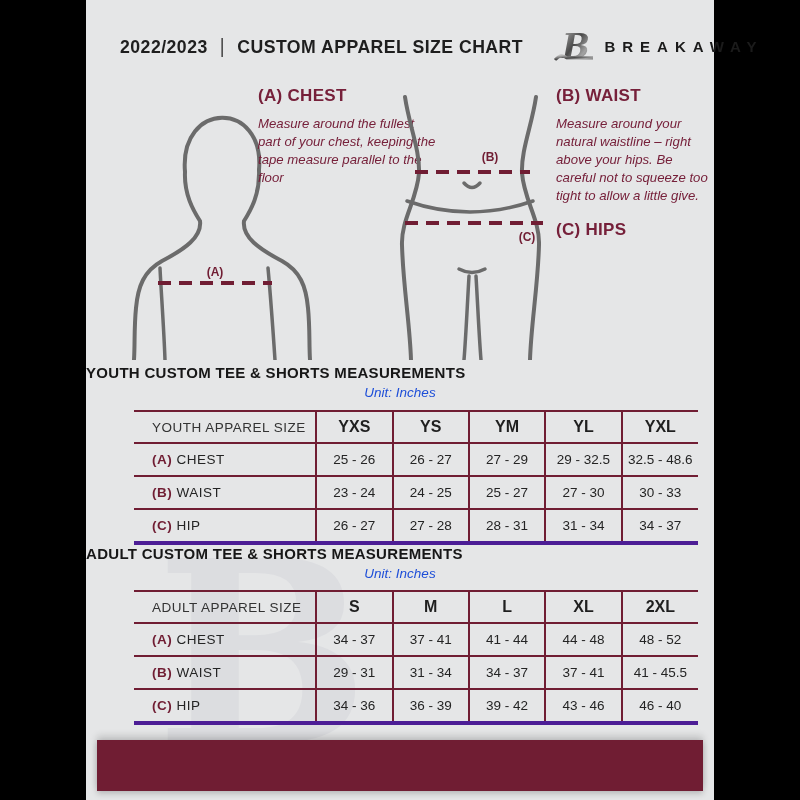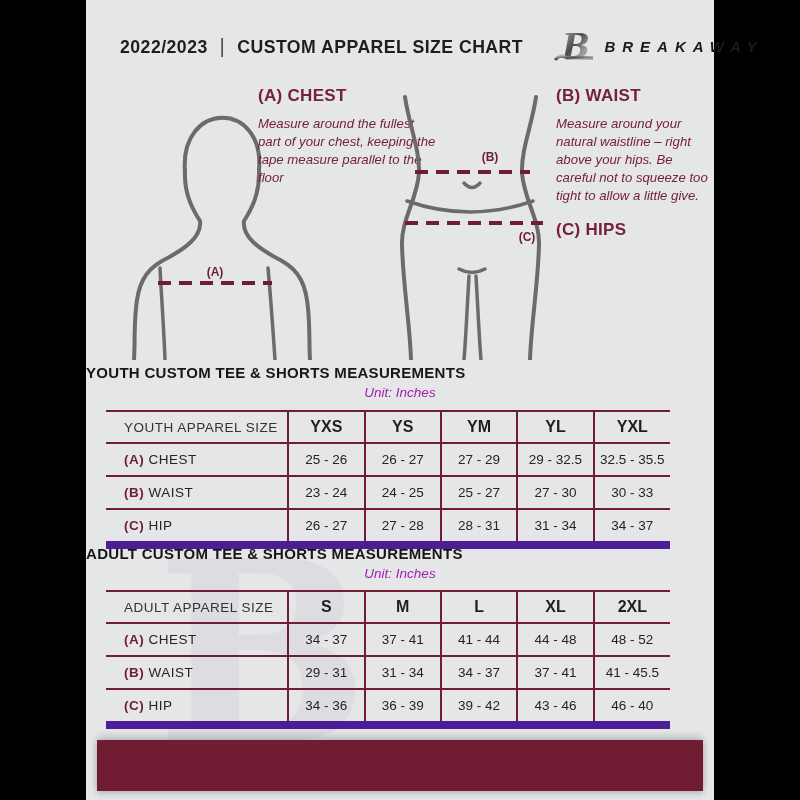--- a/index.html
+++ b/index.html
@@ -2,31 +2,31 @@
 <html><head>
 <meta charset="utf-8">
 <style>
   html,body{margin:0;padding:0;background:#000;width:800px;height:800px;overflow:hidden;}
   .doc{position:relative;width:628px;height:800px;margin:0 auto;background:#e5e6e7;font-family:"Liberation Sans",sans-serif;}
   
   .hdr{position:absolute;top:0;left:0;right:0;height:78px;display:flex;align-items:center;justify-content:space-between;padding:15px 30px 0 34px;box-sizing:border-box;}
   .title-row{display:flex;align-items:center;color:#1e1e1e;font-weight:700;font-size:19px;letter-spacing:.5px;white-space:nowrap;transform:scaleX(.93);transform-origin:left center;}
   .title-pipe{font-weight:400;color:#444;padding:0 13px;font-size:20px;}
   .brand{display:flex;align-items:center;gap:9px;}
-  .brand-word{font-weight:700;font-size:15px;letter-spacing:7px;color:#1b1b1b;font-style:italic;}
+  .brand-word{font-weight:700;font-size:15px;letter-spacing:7px;color:#1b1b1b;}
   
   .fig{position:absolute;}
   .guide-block{position:absolute;color:#76203a;}
   .guide-h{font-weight:700;font-size:17px;letter-spacing:.3px;color:#76203a;margin:0 0 9px 0;}
   .guide-p{font-style:italic;font-size:13.2px;line-height:1.36;margin:0;white-space:pre-line;}
   
   .sec-title{position:absolute;left:0;right:0;text-align:left;font-weight:700;font-size:15px;color:#171717;letter-spacing:.3px;}
-  .sec-unit{position:absolute;left:0;right:0;text-align:center;font-style:italic;font-size:13.5px;color:#a21caf;font-weight:500;}
-  
-  table.size-table{position:absolute;left:20px;width:564px;border-collapse:collapse;table-layout:fixed;border-top:2px solid #701d33;border-bottom:8px solid #4c1d95;background:transparent;}
+  .sec-unit{position:absolute;left:0;right:0;text-align:center;font-style:italic;font-size:13.5px;color:#1d4ed8;font-weight:500;}
+  
+  table.size-table{position:absolute;left:48px;width:564px;border-collapse:collapse;table-layout:fixed;border-top:2px solid #701d33;border-bottom:4px solid #4c1d95;background:transparent;}
   table.size-table td{border:0;padding:0 4px;text-align:center;font-size:13.5px;color:#242424;height:31px;vertical-align:middle;}
   table.size-table tr.head td{height:30px;font-weight:700;font-size:16px;color:#1f1f1f;}
   table.size-table tr + tr td{border-top:2px solid #701d33;}
   table.size-table td + td{border-left:2px solid #701d33;}
   table.size-table td.label-cell{text-align:left;padding-left:18px;letter-spacing:.5px;}
   table.size-table tr.head td.label-cell{font-weight:400;font-size:13.5px;color:#333;}
   .pfx{color:#701d33;font-weight:700;}
   .col-label{width:32.3%;} .col-size{width:13.54%;}
   
   .footer-bar{position:absolute;left:11px;right:11px;top:740px;height:51px;background:#701d33;box-shadow:0 -4px 7px rgba(0,0,0,.16),0 3px 6px rgba(0,0,0,.18);}
@@ -129,21 +129,21 @@
         <td>YM</td>
         <td>YL</td>
         <td>YXL</td>
       </tr>
       <tr>
         <td class="label-cell"><span class="pfx">(A)</span> <span>CHEST</span></td>
         <td>25 - 26</td>
         <td>26 - 27</td>
         <td>27 - 29</td>
         <td>29 - 32.5</td>
-        <td>32.5 - 35.5</td>
+        <td>32.5 - 48.6</td>
       </tr>
       <tr>
         <td class="label-cell"><span class="pfx">(B)</span> <span>WAIST</span></td>
         <td>23 - 24</td>
         <td>24 - 25</td>
         <td>25 - 27</td>
         <td>27 - 30</td>
         <td>30 - 33</td>
       </tr>
       <tr>

